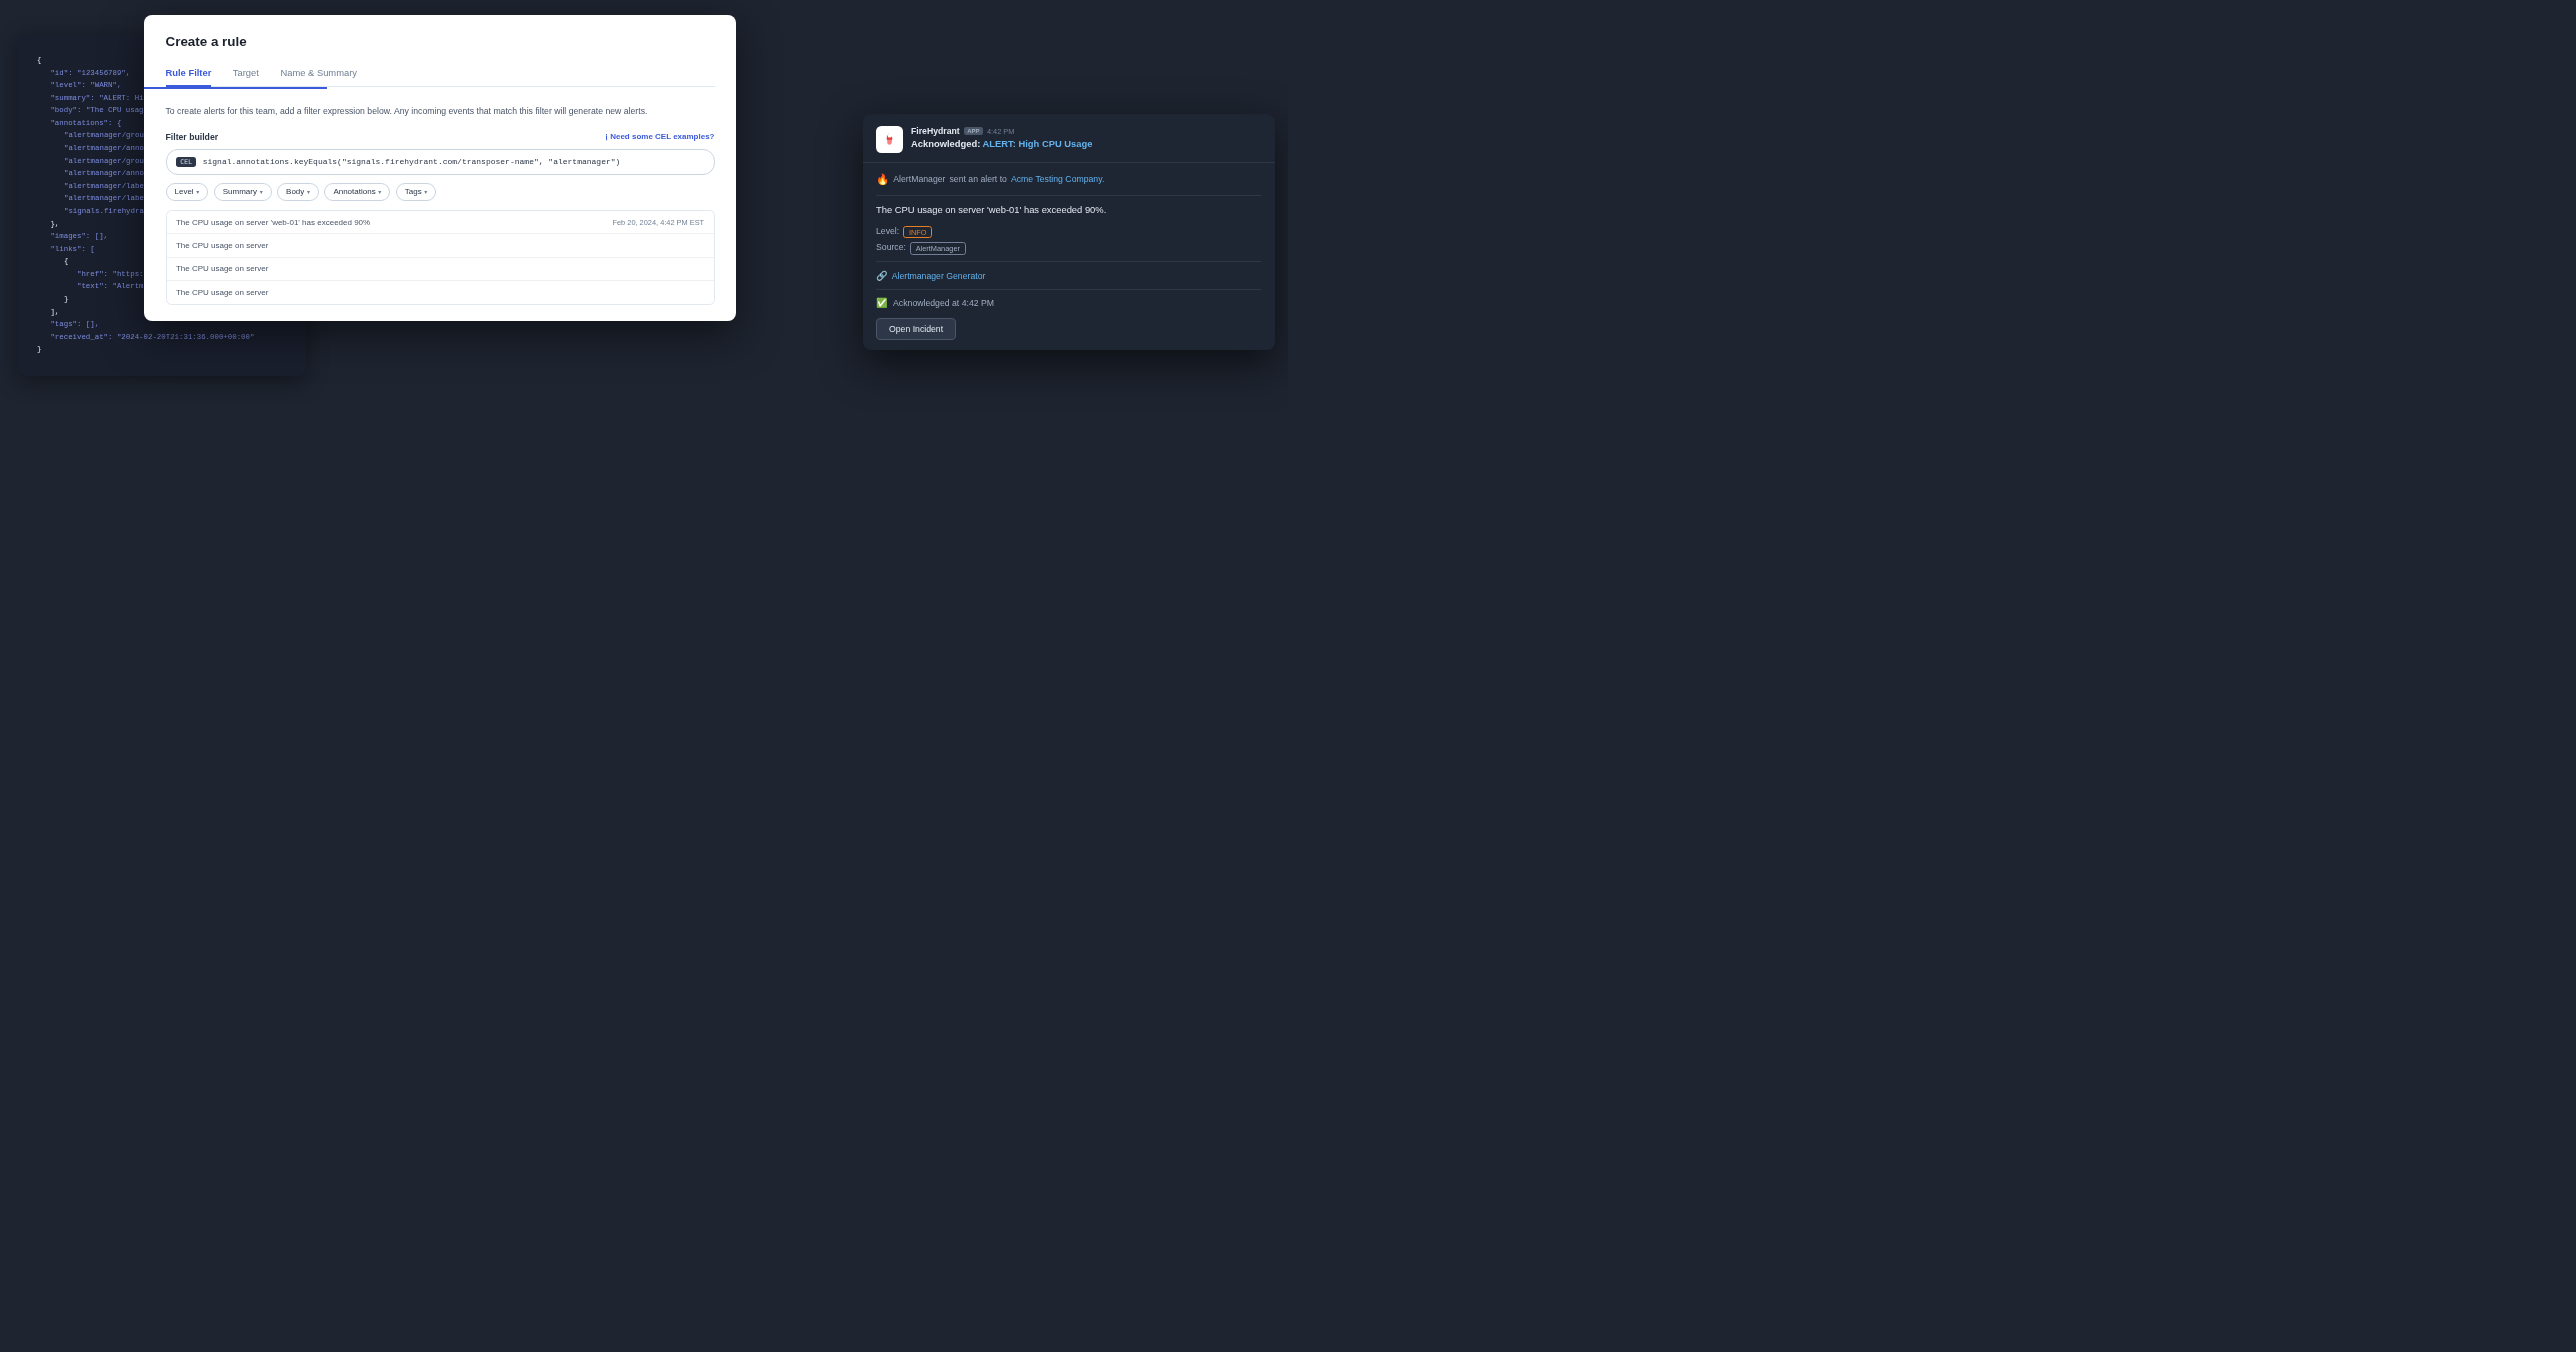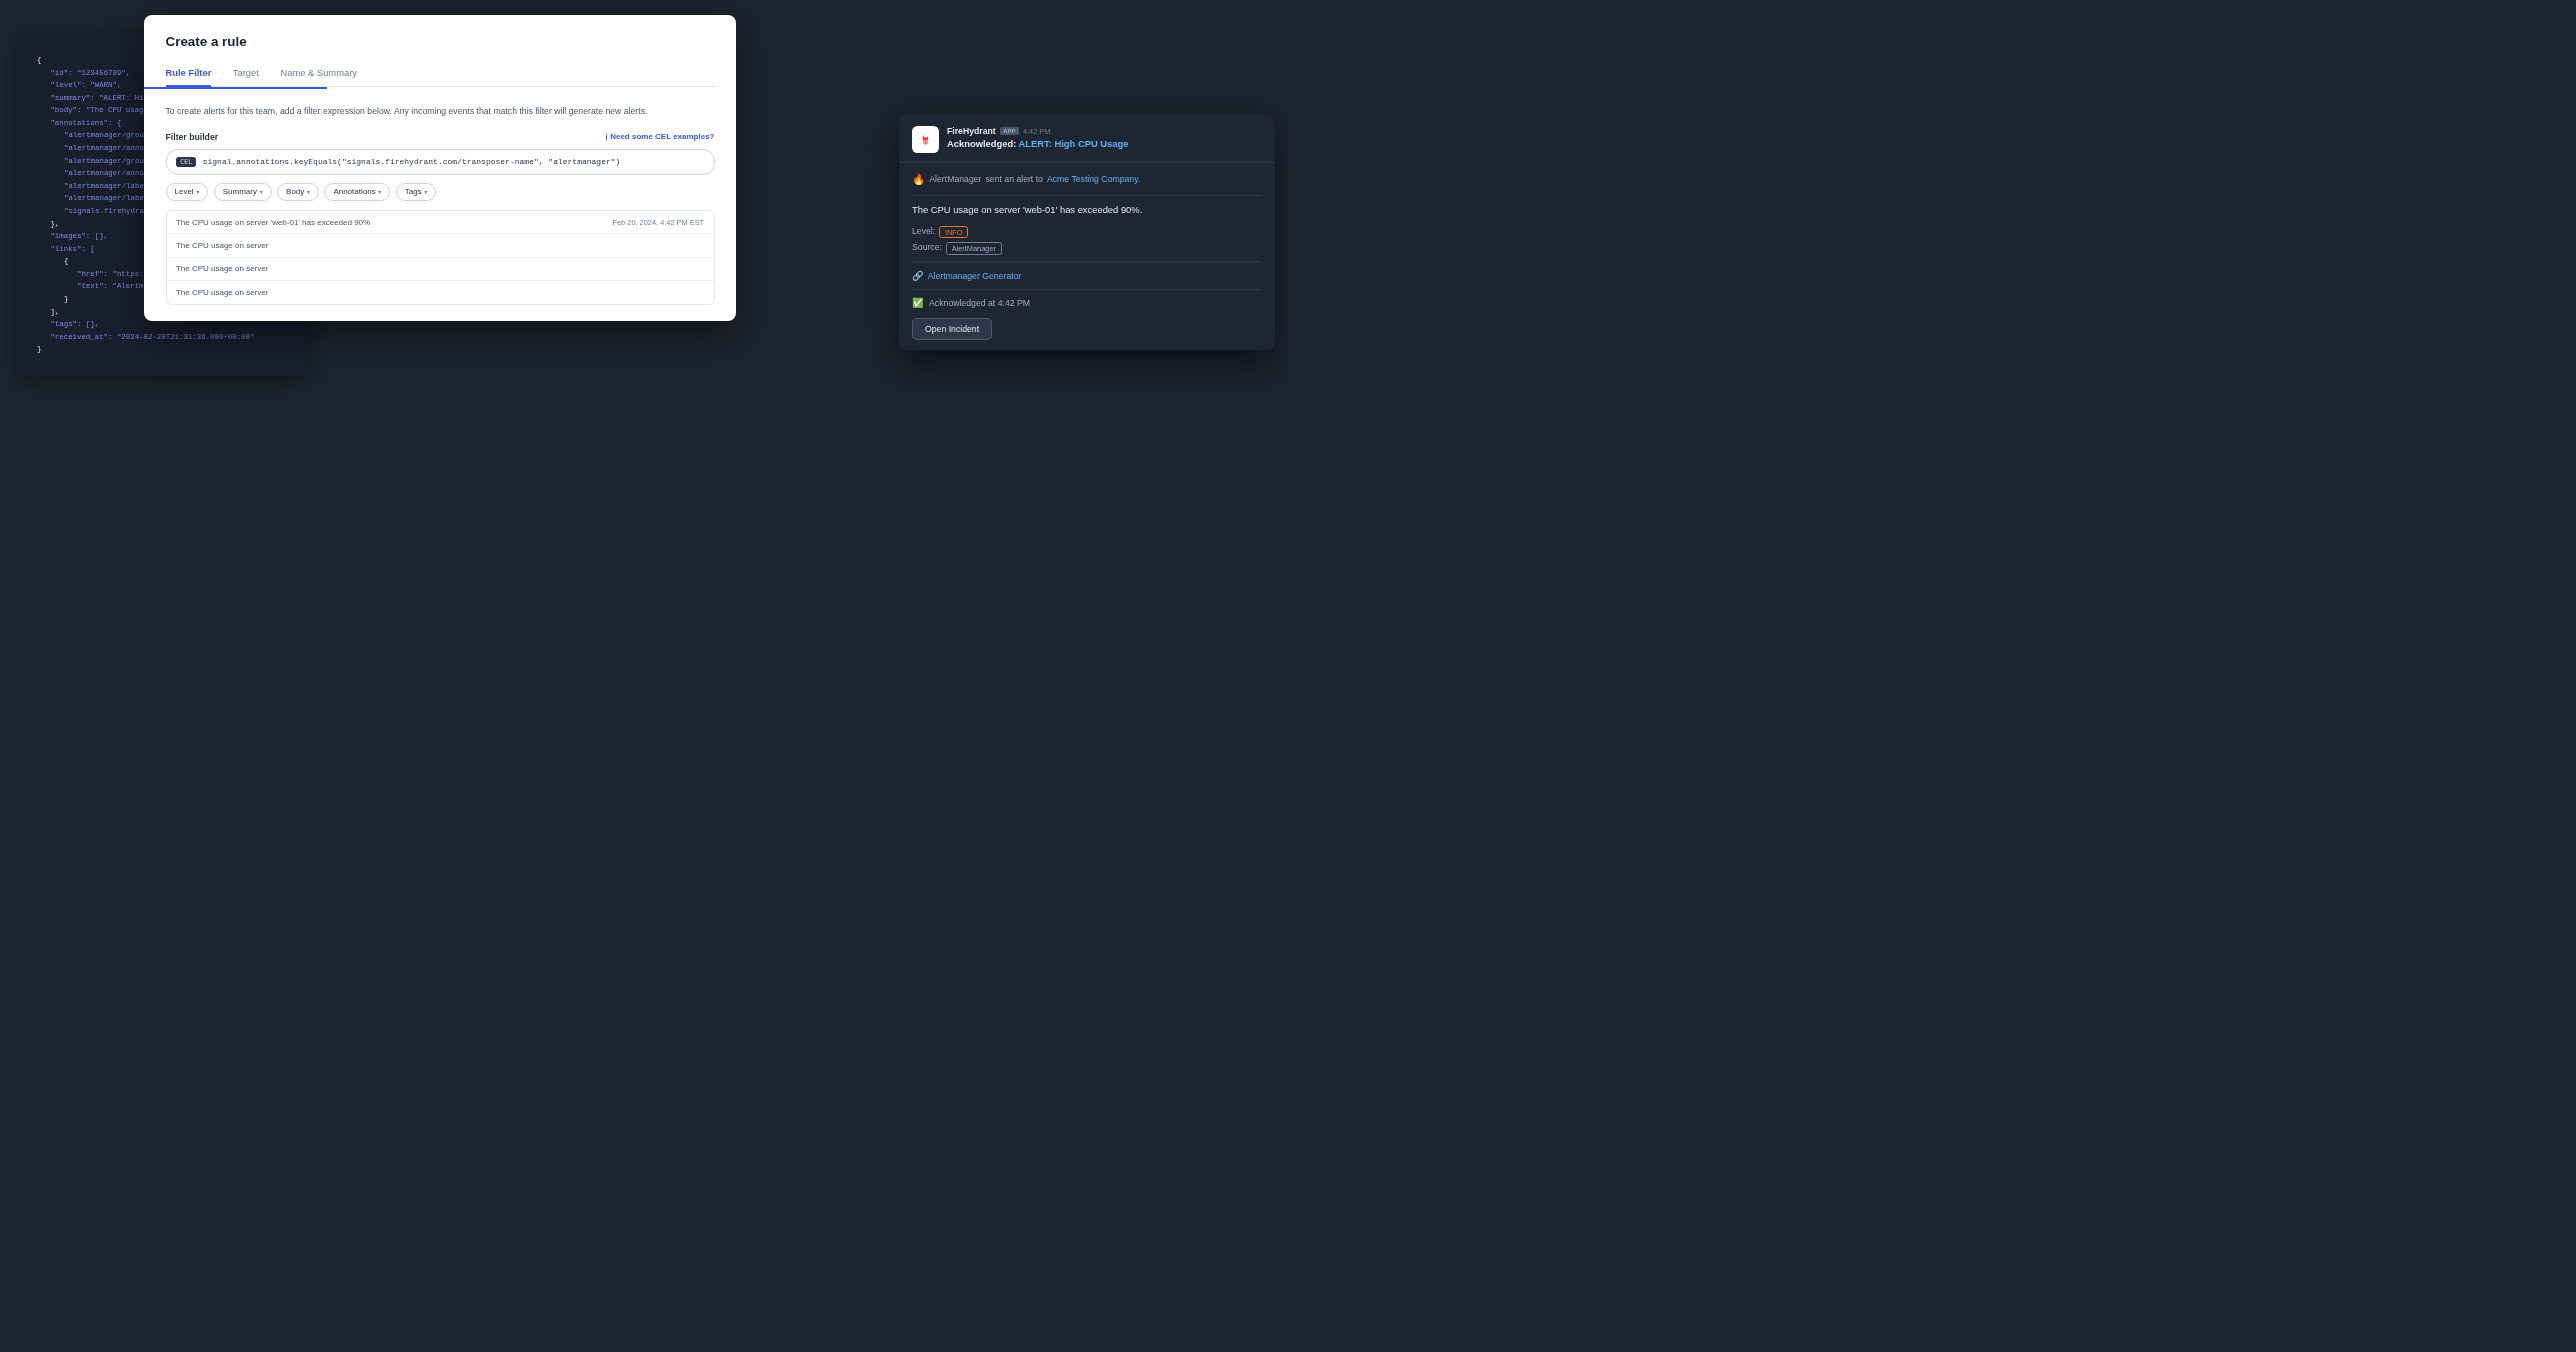--- a/index.html
+++ b/index.html
@@ -232,21 +232,21 @@
       display: flex;
       align-items: center;
       gap: 4px;
     }
 
     
     .notification-card {
       position: absolute;
       right: 13.4px;
       top: 114px;
-      width: 376px;
+      width: 412px;
       background: #1e2533;
       border-radius: 8px;
       box-shadow: 0 13.4px 40px rgba(0,0,0,0.6);
       z-index: 20;
       overflow: hidden;
     }
 
     .notif-header {
       padding: 12px 13.4px 9.4px;
       display: flex;

